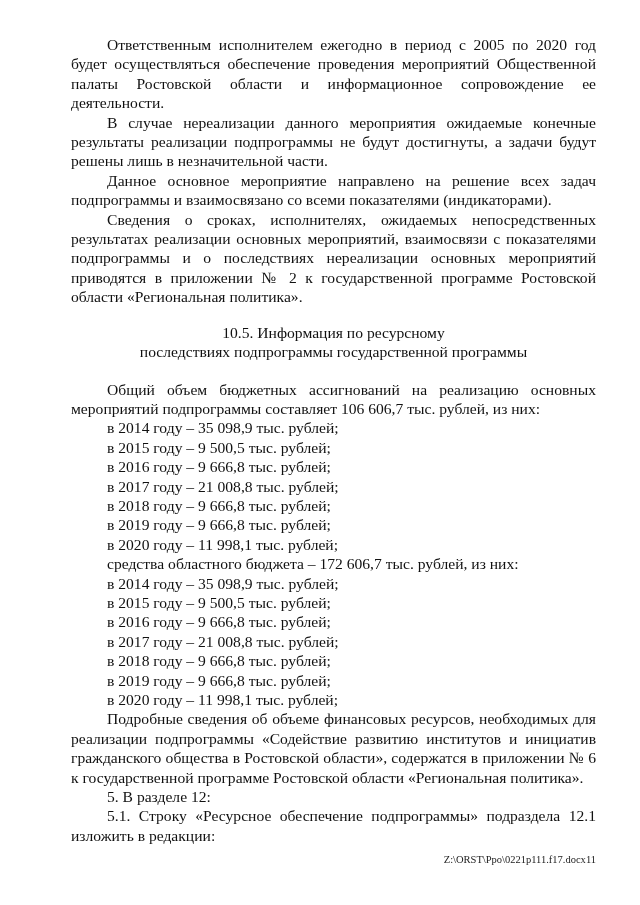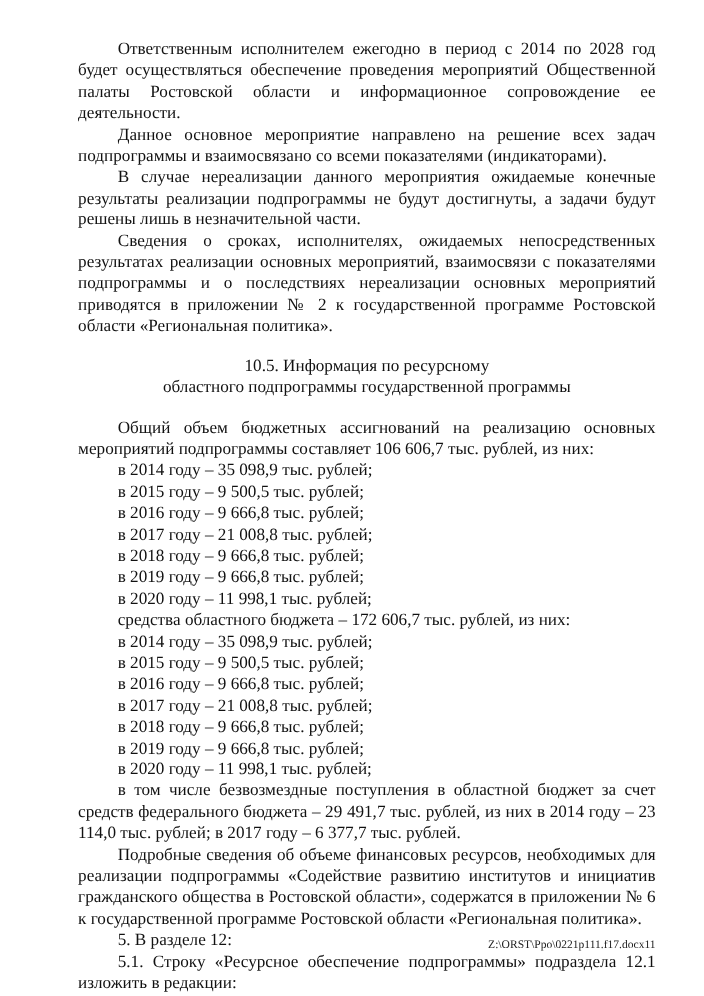--- a/index.html
+++ b/index.html
@@ -10,49 +10,48 @@
   p.list { text-indent:0; padding-left:36px; text-align:left; }
   .heading { text-align:center; text-indent:0; margin:16px 0 18px 0; }
   .heading div { }
   .footer { position:absolute; top:854px; left:71px; width:525px; font-family:"Liberation Serif", serif;
             font-size:10.5px; color:#222; display:flex; justify-content:flex-end; }
 </style>
 </head>
 <body>
 
 <div class="page">
-  <p>Ответственным исполнителем ежегодно в период с 2014 по 2028 год будет осуществляться обеспечение проведения мероприятий Общественной палаты Ростовской области и информационное сопровождение ее деятельности.</p>
+  <p>Ответственным исполнителем ежегодно в период с 2005 по 2020 год будет осуществляться обеспечение проведения мероприятий Общественной палаты Ростовской области и информационное сопровождение ее деятельности.</p>
+  <p>В случае нереализации данного мероприятия ожидаемые конечные результаты реализации подпрограммы не будут достигнуты, а задачи будут решены лишь в незначительной части.</p>
   <p>Данное основное мероприятие направлено на решение всех задач подпрограммы и взаимосвязано со всеми показателями (индикаторами).</p>
-  <p>В случае нереализации данного мероприятия ожидаемые конечные результаты реализации подпрограммы не будут достигнуты, а задачи будут решены лишь в незначительной части.</p>
   <p>Сведения о сроках, исполнителях, ожидаемых непосредственных результатах реализации основных мероприятий, взаимосвязи с показателями подпрограммы и о последствиях нереализации основных мероприятий приводятся в приложении № 2 к государственной программе Ростовской области «Региональная политика».</p>
 
   <div class="heading">
     <div>10.5. Информация по ресурсному</div>
-    <div>областного подпрограммы государственной программы</div>
+    <div>последствиях подпрограммы государственной программы</div>
   </div>
 
   <p>Общий объем бюджетных ассигнований на реализацию основных мероприятий подпрограммы составляет 106 606,7 тыс. рублей, из них:</p>
   <p class="list">в 2014 году – 35 098,9 тыс. рублей;</p>
   <p class="list">в 2015 году – 9 500,5 тыс. рублей;</p>
   <p class="list">в 2016 году – 9 666,8 тыс. рублей;</p>
   <p class="list">в 2017 году – 21 008,8 тыс. рублей;</p>
   <p class="list">в 2018 году – 9 666,8 тыс. рублей;</p>
   <p class="list">в 2019 году – 9 666,8 тыс. рублей;</p>
   <p class="list">в 2020 году – 11 998,1 тыс. рублей;</p>
 
   <p class="list">средства областного бюджета – 172 606,7 тыс. рублей, из них:</p>
   <p class="list">в 2014 году – 35 098,9 тыс. рублей;</p>
   <p class="list">в 2015 году – 9 500,5 тыс. рублей;</p>
   <p class="list">в 2016 году – 9 666,8 тыс. рублей;</p>
   <p class="list">в 2017 году – 21 008,8 тыс. рублей;</p>
   <p class="list">в 2018 году – 9 666,8 тыс. рублей;</p>
   <p class="list">в 2019 году – 9 666,8 тыс. рублей;</p>
   <p class="list">в 2020 году – 11 998,1 тыс. рублей;</p>
 
-  <p>в том числе безвозмездные поступления в областной бюджет за счет средств федерального бюджета – 29 491,7 тыс. рублей, из них в 2014 году – 23 114,0 тыс. рублей; в 2017 году – 6 377,7 тыс. рублей.</p>
   <p>Подробные сведения об объеме финансовых ресурсов, необходимых для реализации подпрограммы «Содействие развитию институтов и инициатив гражданского общества в Ростовской области», содержатся в приложении № 6 к государственной программе Ростовской области «Региональная политика».</p>
   <p>5. В разделе 12:</p>
   <p>5.1. Строку «Ресурсное обеспечение подпрограммы» подраздела 12.1 изложить в редакции:</p>
 </div>
 
 <div class="footer">
   <span>Z:\ORST\Ppo\0221p111.f17.docx</span>
   <span>11</span>
 </div>
 

